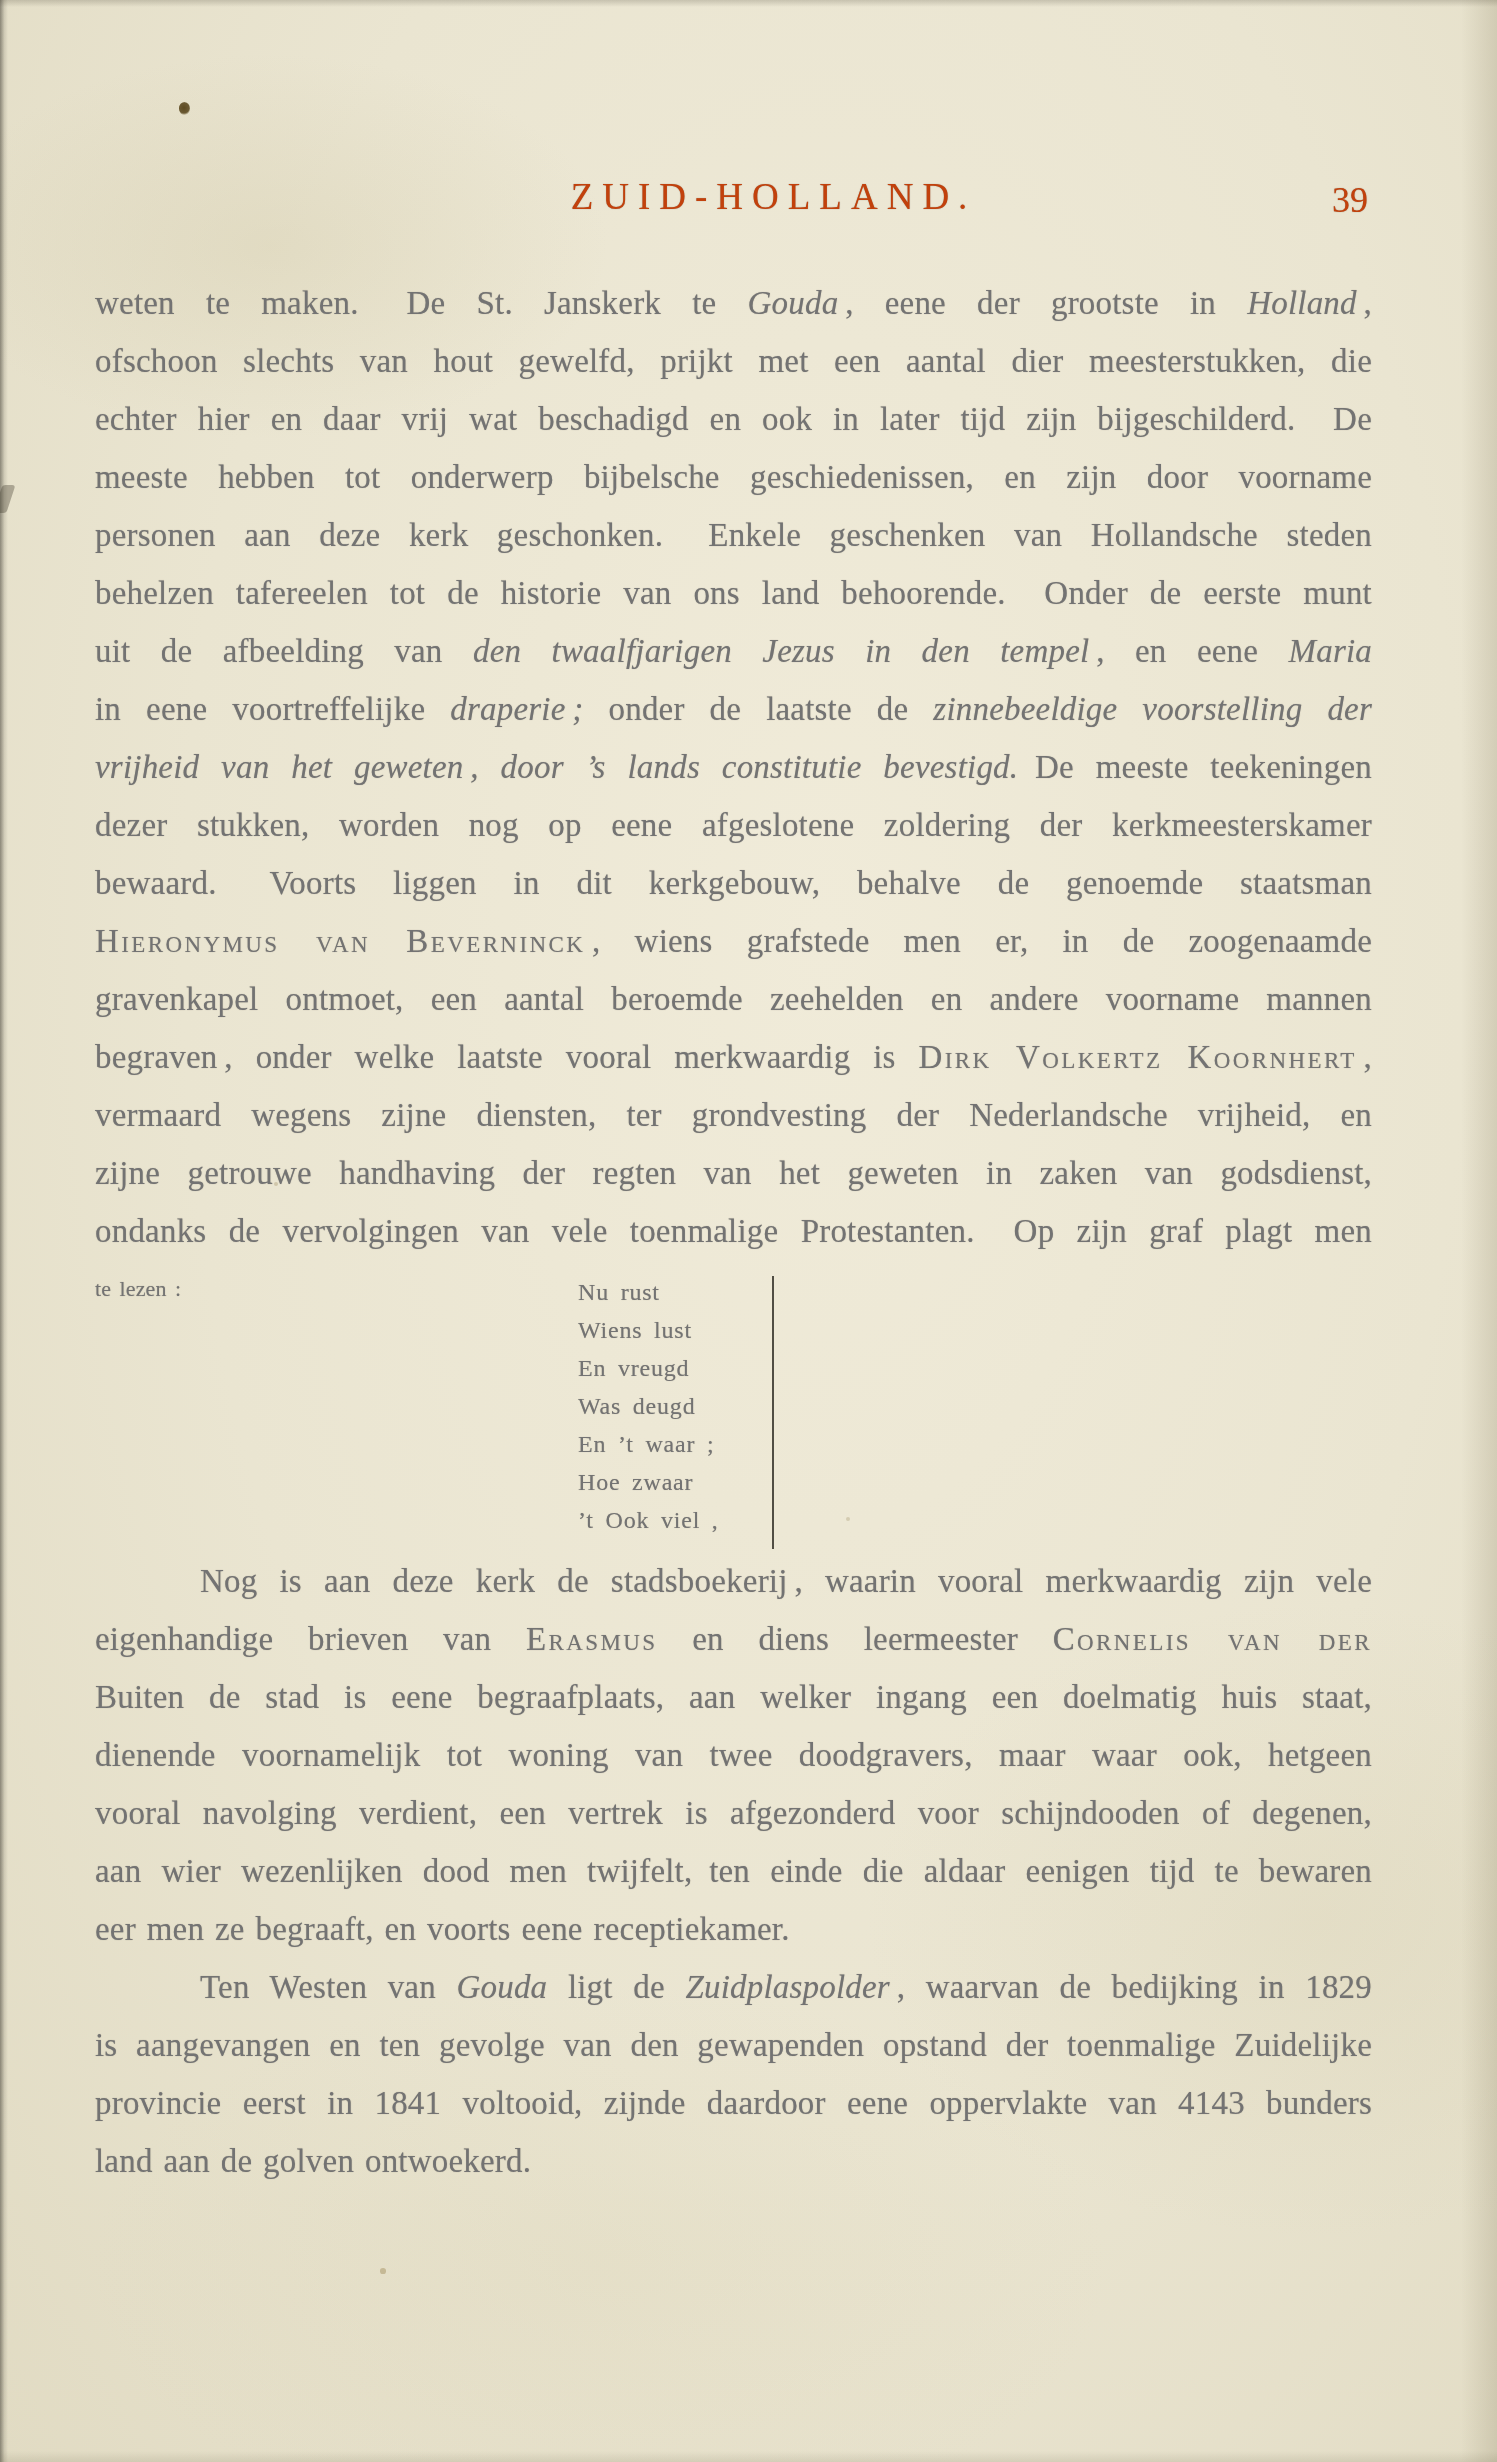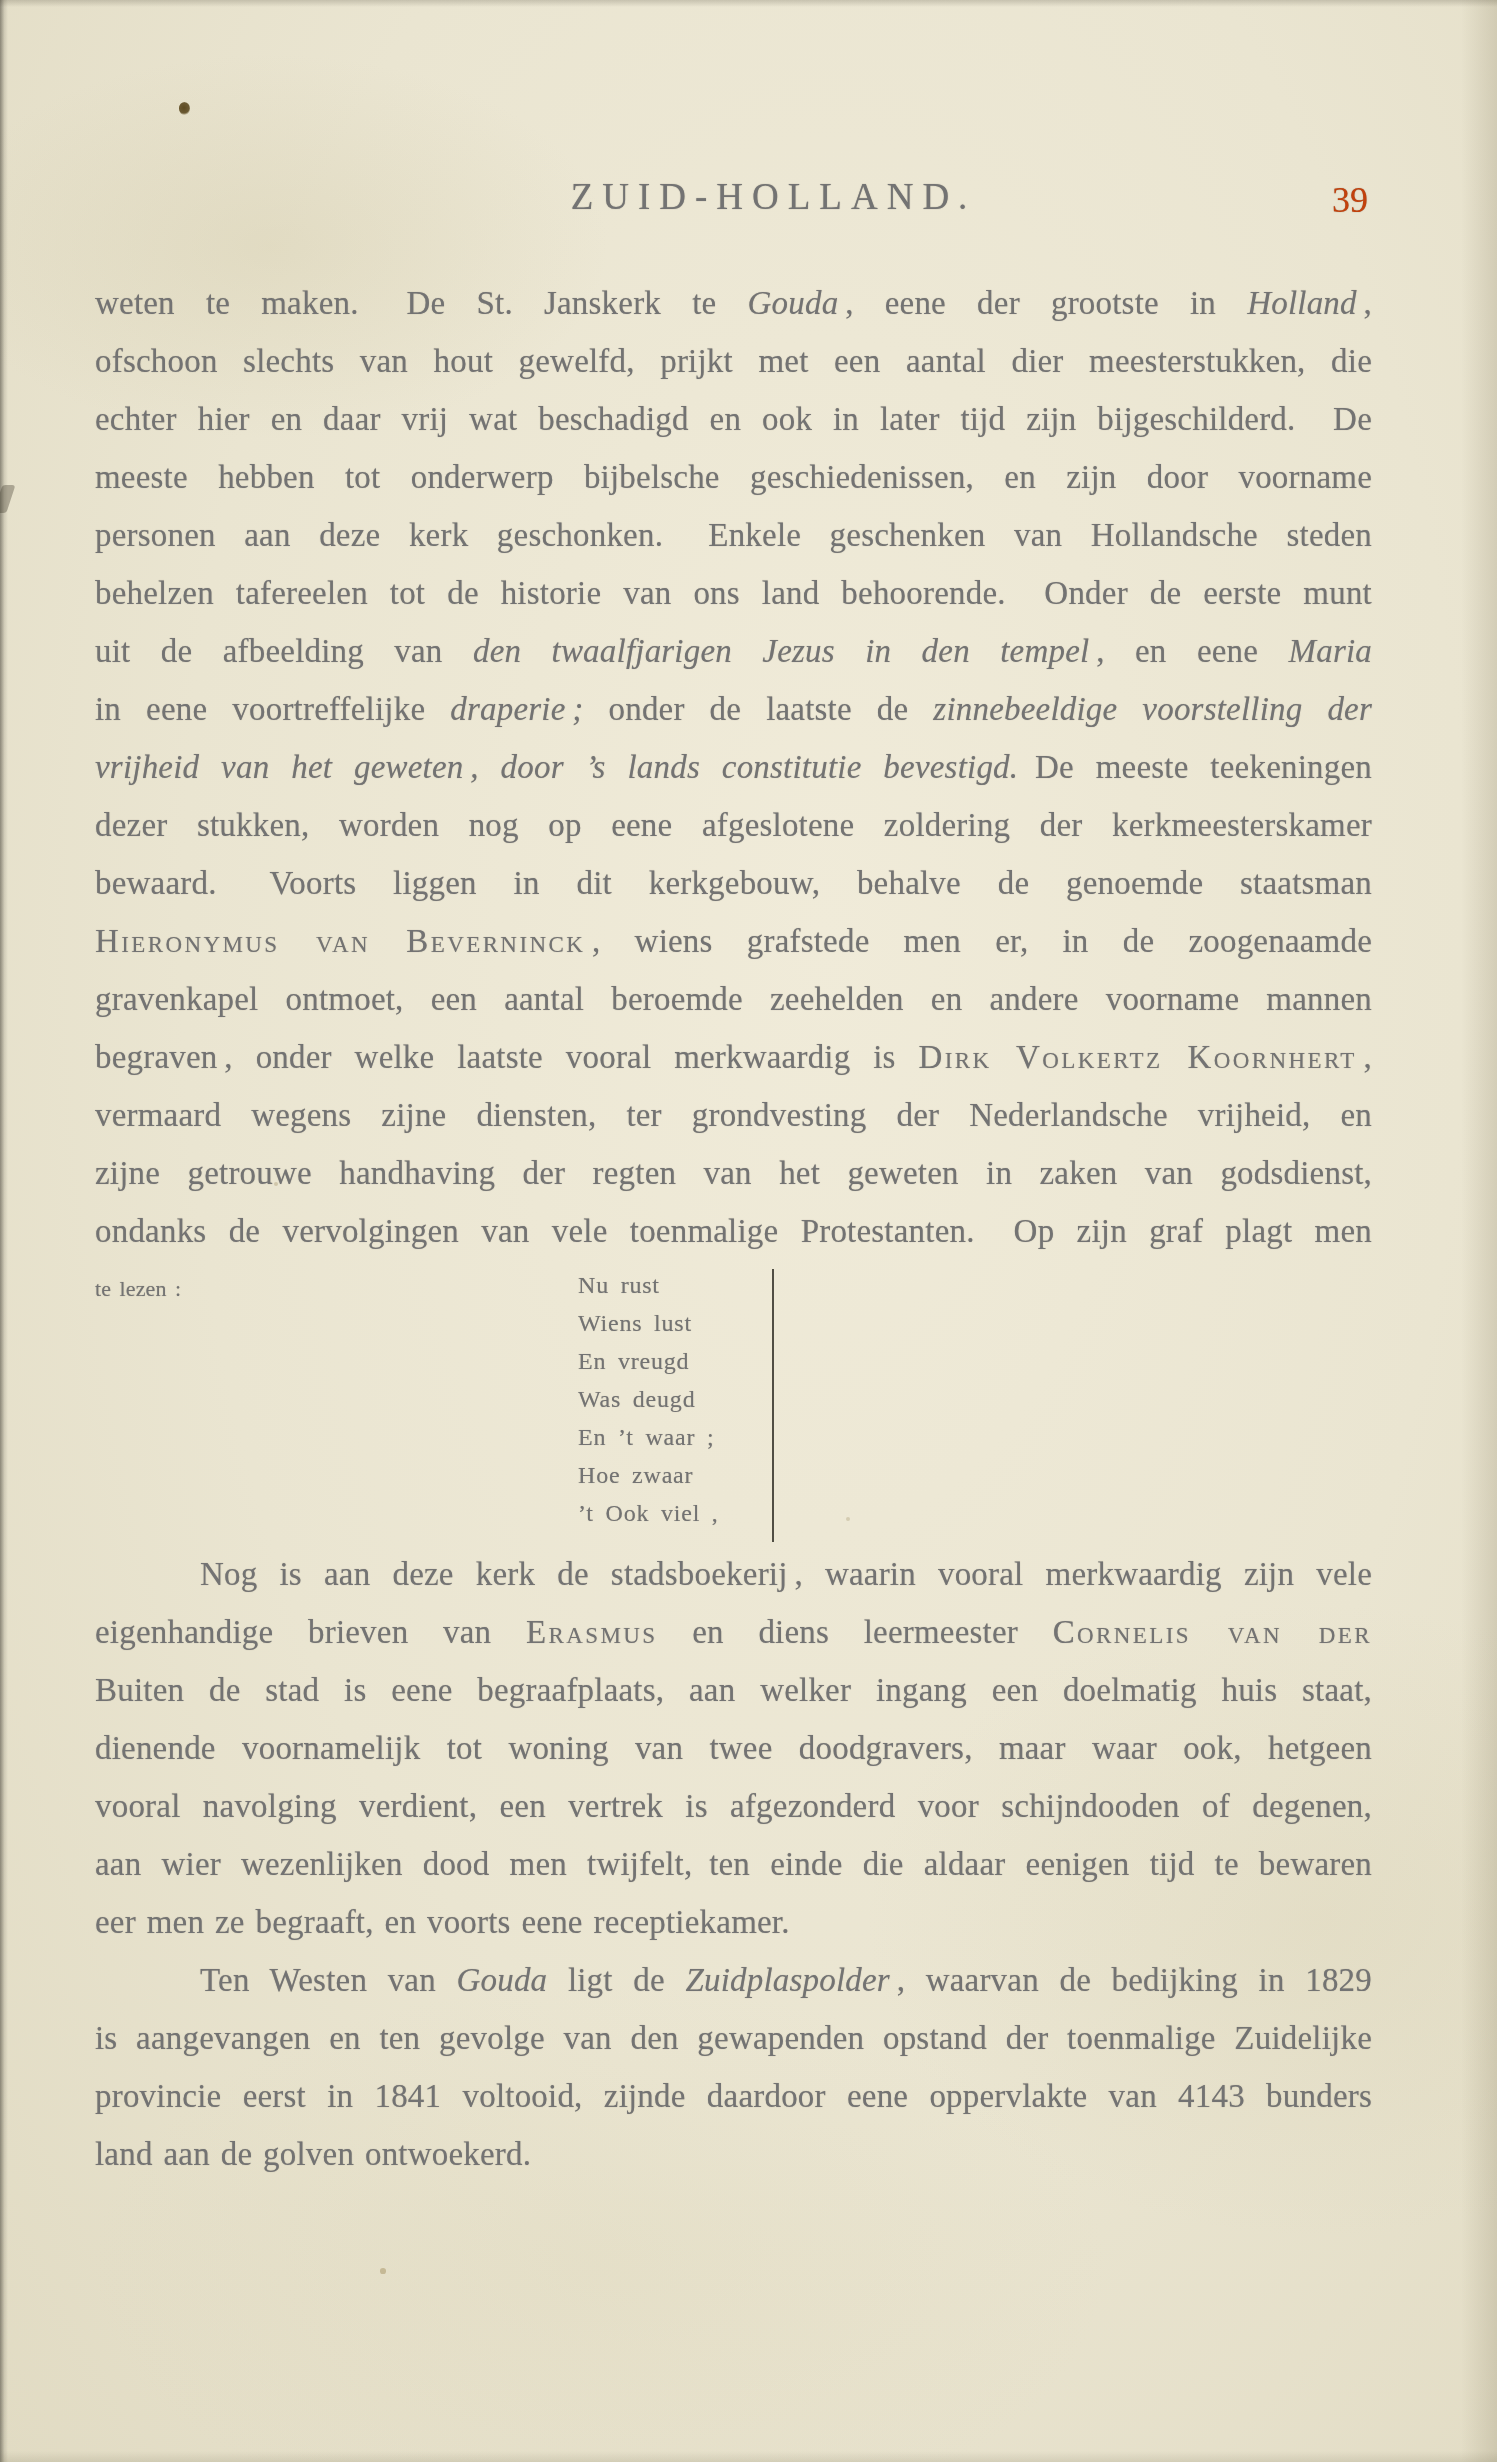--- a/index.html
+++ b/index.html
@@ -47,21 +47,21 @@
   .speck { position:absolute; border-radius:50%; }
   .speck.s1 { left:380px; top:2268px; width:5.7px; height:5.7px; background:rgba(150,128,74,0.40); }
   .speck.s2 { left:274px; top:1182px; width:4px; height:4px; background:rgba(140,120,70,0.28); }
   .speck.s3 { left:846px; top:1517px; width:4px; height:4px; background:rgba(140,120,70,0.25); }
 
   .header-title {
     position:absolute; top:175px; left:0; width:1498px; box-sizing:border-box;
     padding-left:49px;
     text-align:center;
     font-size:37px; letter-spacing:9px;
-    color:#737373;
+    color:#c2410c;
     text-shadow:0 0 1.1px rgba(58,55,46,0.45);
     white-space:nowrap;
   }
   .page-number {
     position:absolute; top:179px; left:1332px;
     font-size:36px; color:#c2410c;
     text-shadow:0 0 1.1px rgba(58,55,46,0.45);
   }
 
   .text-block {
@@ -76,21 +76,21 @@
     text-align-last:justify;
   }
   .line.end { text-align-last:left; }
   .line.ind { text-indent:105px; }
   .i  { font-style:italic; }
   .sc { font-variant:small-caps; letter-spacing:2.4px; }
   .r  { }
 
   .poem-row { display:flex; align-items:flex-start; }
   .te-lezen { flex:0 0 483px; font-size:22px; line-height:58px; }
-  .poem { display:flex; margin-top:6px; }
+  .poem { display:flex; margin-top:13px; }
   .poem-col {
     font-size:24px; line-height:38px;
     letter-spacing:0.8px; word-spacing:4.9px;
     text-shadow:0 0 0.8px rgba(56,53,44,0.35);
   }
   .poem-col.left { width:194px; }
   .poem-divider { width:1.6px; height:273px; background:#514e44; margin-top:3.2px; }
   .poem-col.right { padding-left:50px; }
   .poem-line { text-align:left; }
 

